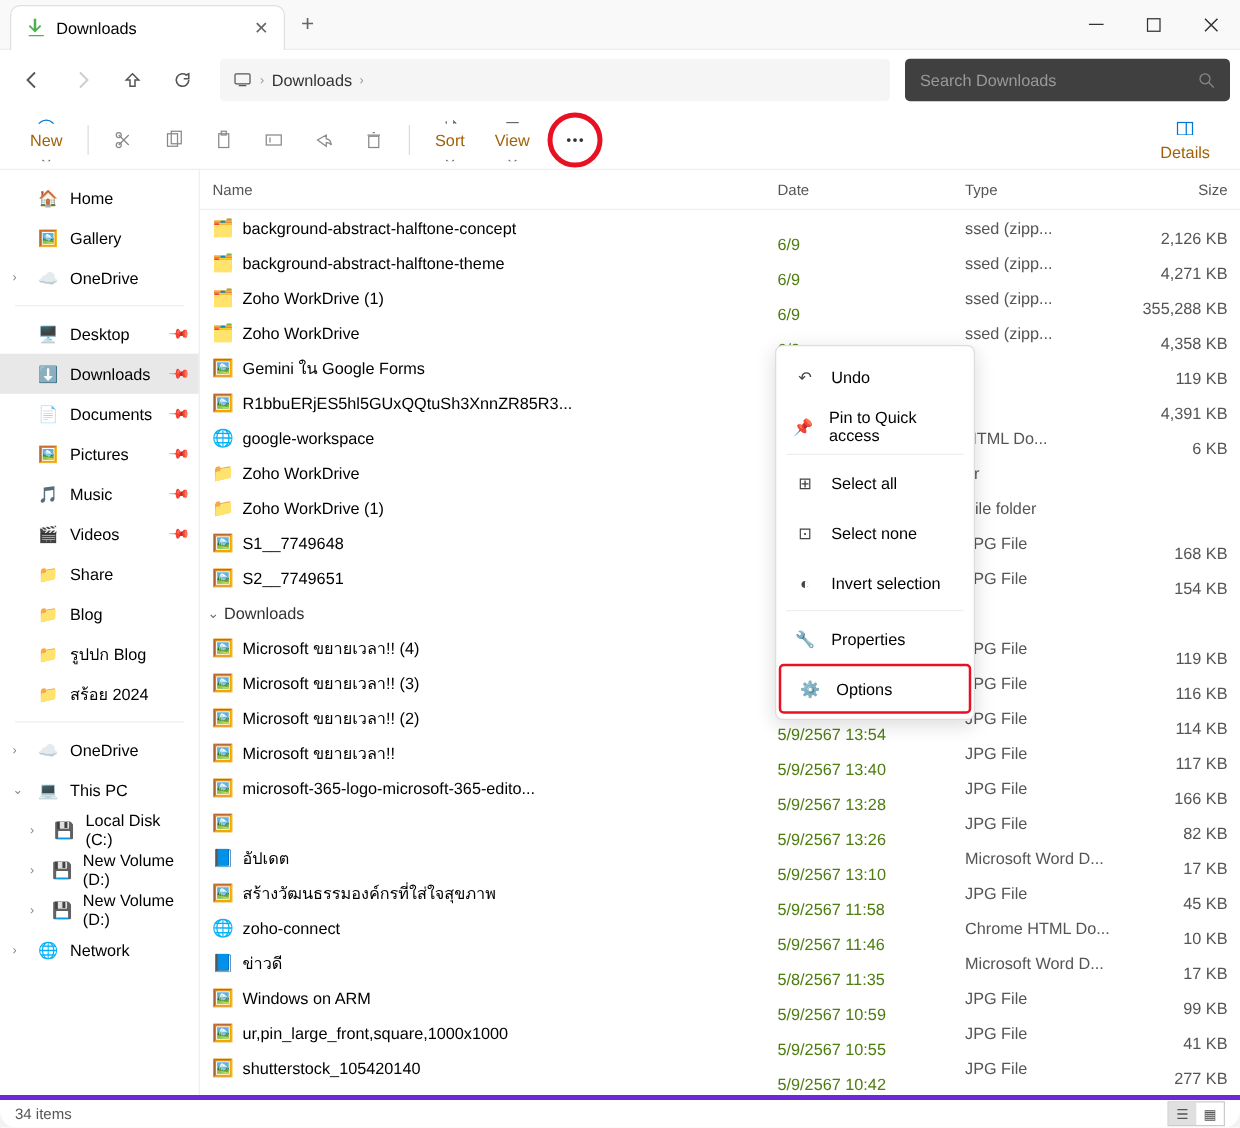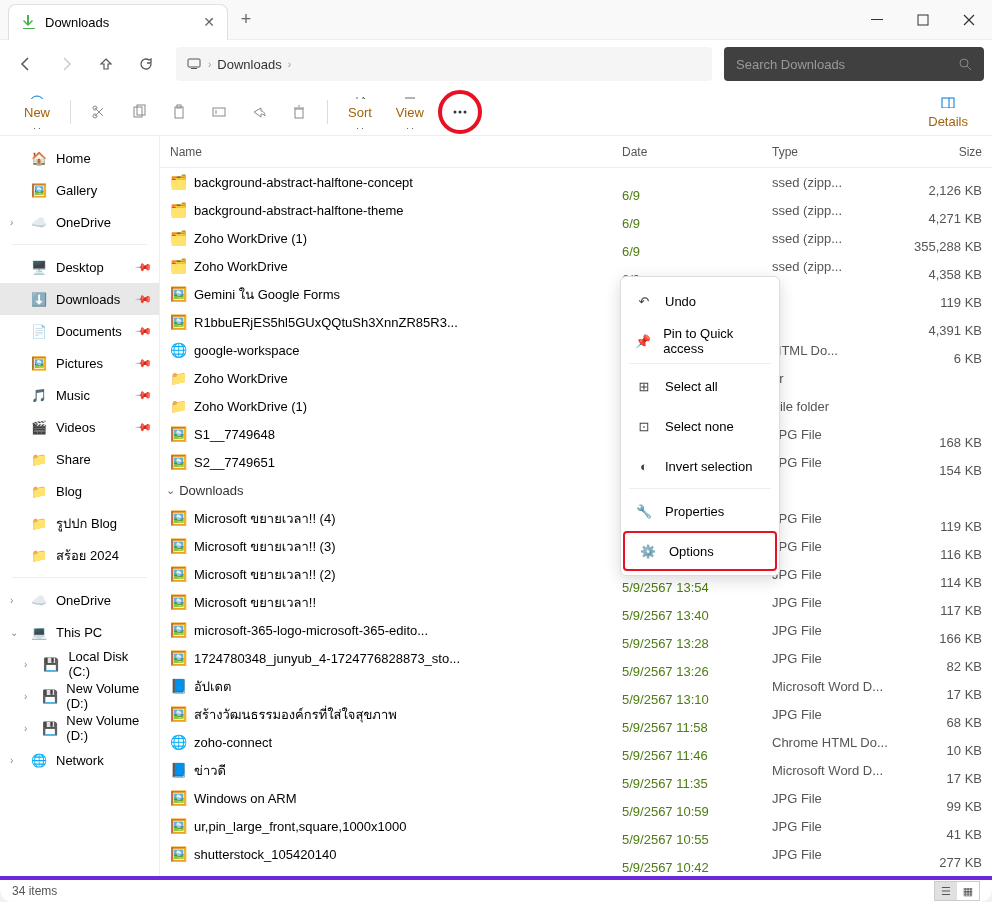--- a/index.html
+++ b/index.html
@@ -487,21 +487,20 @@
               <span class="ficon">🖼️</span>
               <span>microsoft-365-logo-microsoft-365-edito...</span>
             </div>
             <div class="fdate">5/9/2567 13:28</div>
             <div class="ftype">JPG File</div>
             <div class="fsize">166 KB</div>
           </div>
           <div class="filerow">
             <div class="fname">
               <span class="ficon">🖼️</span>
-              <span>1724780348_junyub_4-1724776828873_sto...</span>
             </div>
             <div class="fdate">5/9/2567 13:26</div>
             <div class="ftype">JPG File</div>
             <div class="fsize">82 KB</div>
           </div>
           <div class="filerow">
             <div class="fname">
               <span class="ficon">📘</span>
               <span>อัปเดต</span>
             </div>
@@ -509,37 +508,37 @@
             <div class="ftype">Microsoft Word D...</div>
             <div class="fsize">17 KB</div>
           </div>
           <div class="filerow">
             <div class="fname">
               <span class="ficon">🖼️</span>
               <span>สร้างวัฒนธรรมองค์กรที่ใส่ใจสุขภาพ</span>
             </div>
             <div class="fdate">5/9/2567 11:58</div>
             <div class="ftype">JPG File</div>
-            <div class="fsize">68 KB</div>
+            <div class="fsize">45 KB</div>
           </div>
           <div class="filerow">
             <div class="fname">
               <span class="ficon">🌐</span>
               <span>zoho-connect</span>
             </div>
             <div class="fdate">5/9/2567 11:46</div>
             <div class="ftype">Chrome HTML Do...</div>
             <div class="fsize">10 KB</div>
           </div>
           <div class="filerow">
             <div class="fname">
               <span class="ficon">📘</span>
               <span>ข่าวดี</span>
             </div>
-            <div class="fdate">5/9/2567 11:35</div>
+            <div class="fdate">5/8/2567 11:35</div>
             <div class="ftype">Microsoft Word D...</div>
             <div class="fsize">17 KB</div>
           </div>
           <div class="filerow">
             <div class="fname">
               <span class="ficon">🖼️</span>
               <span>Windows on ARM</span>
             </div>
             <div class="fdate">5/9/2567 10:59</div>
             <div class="ftype">JPG File</div>

